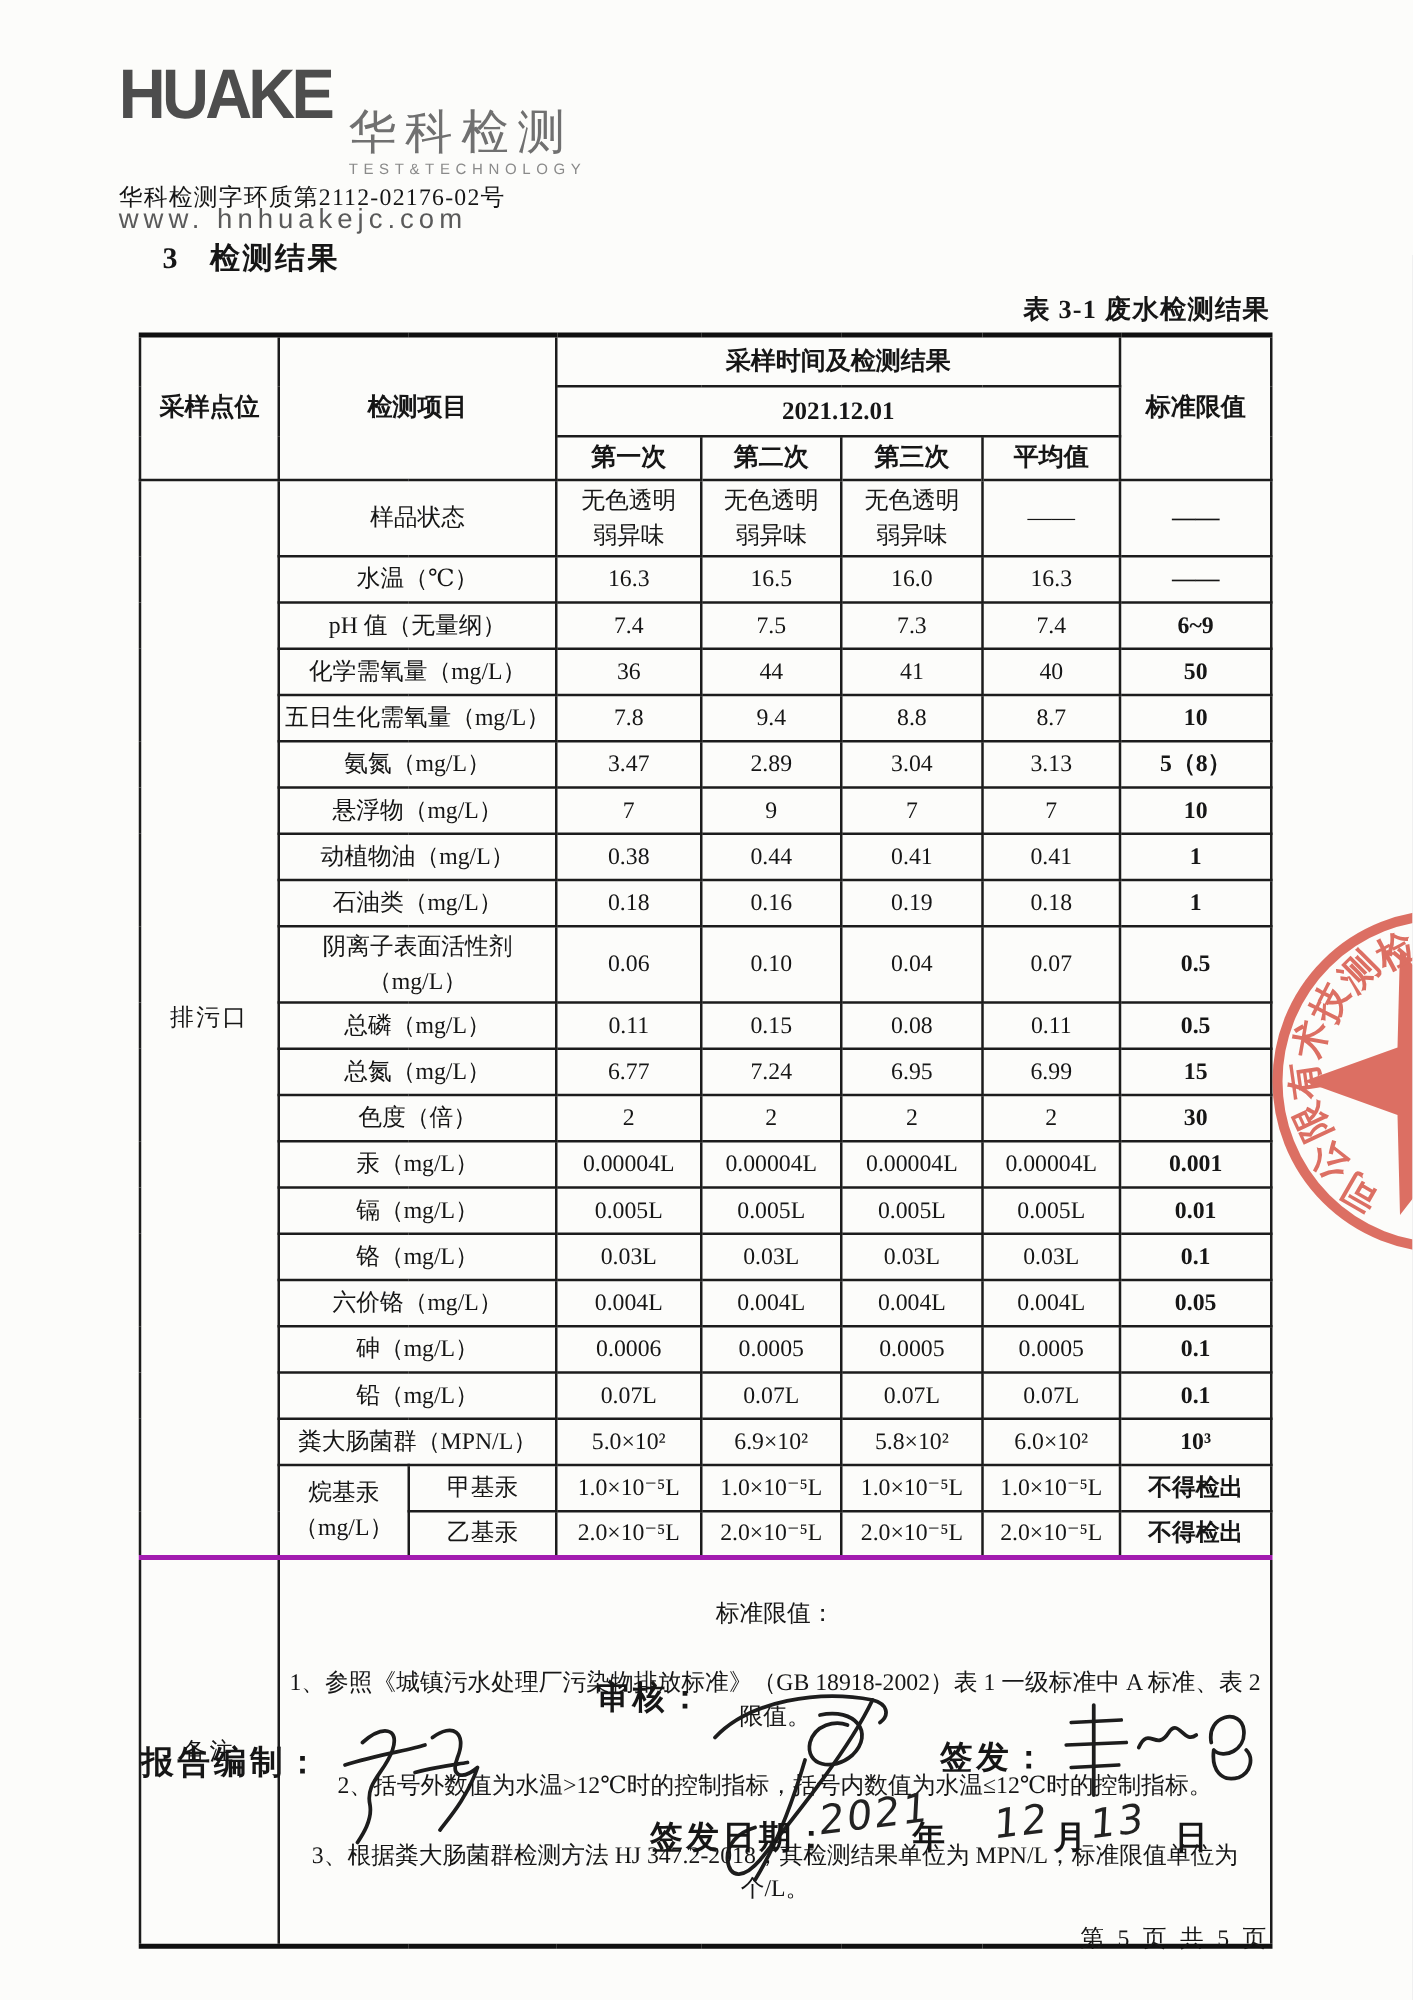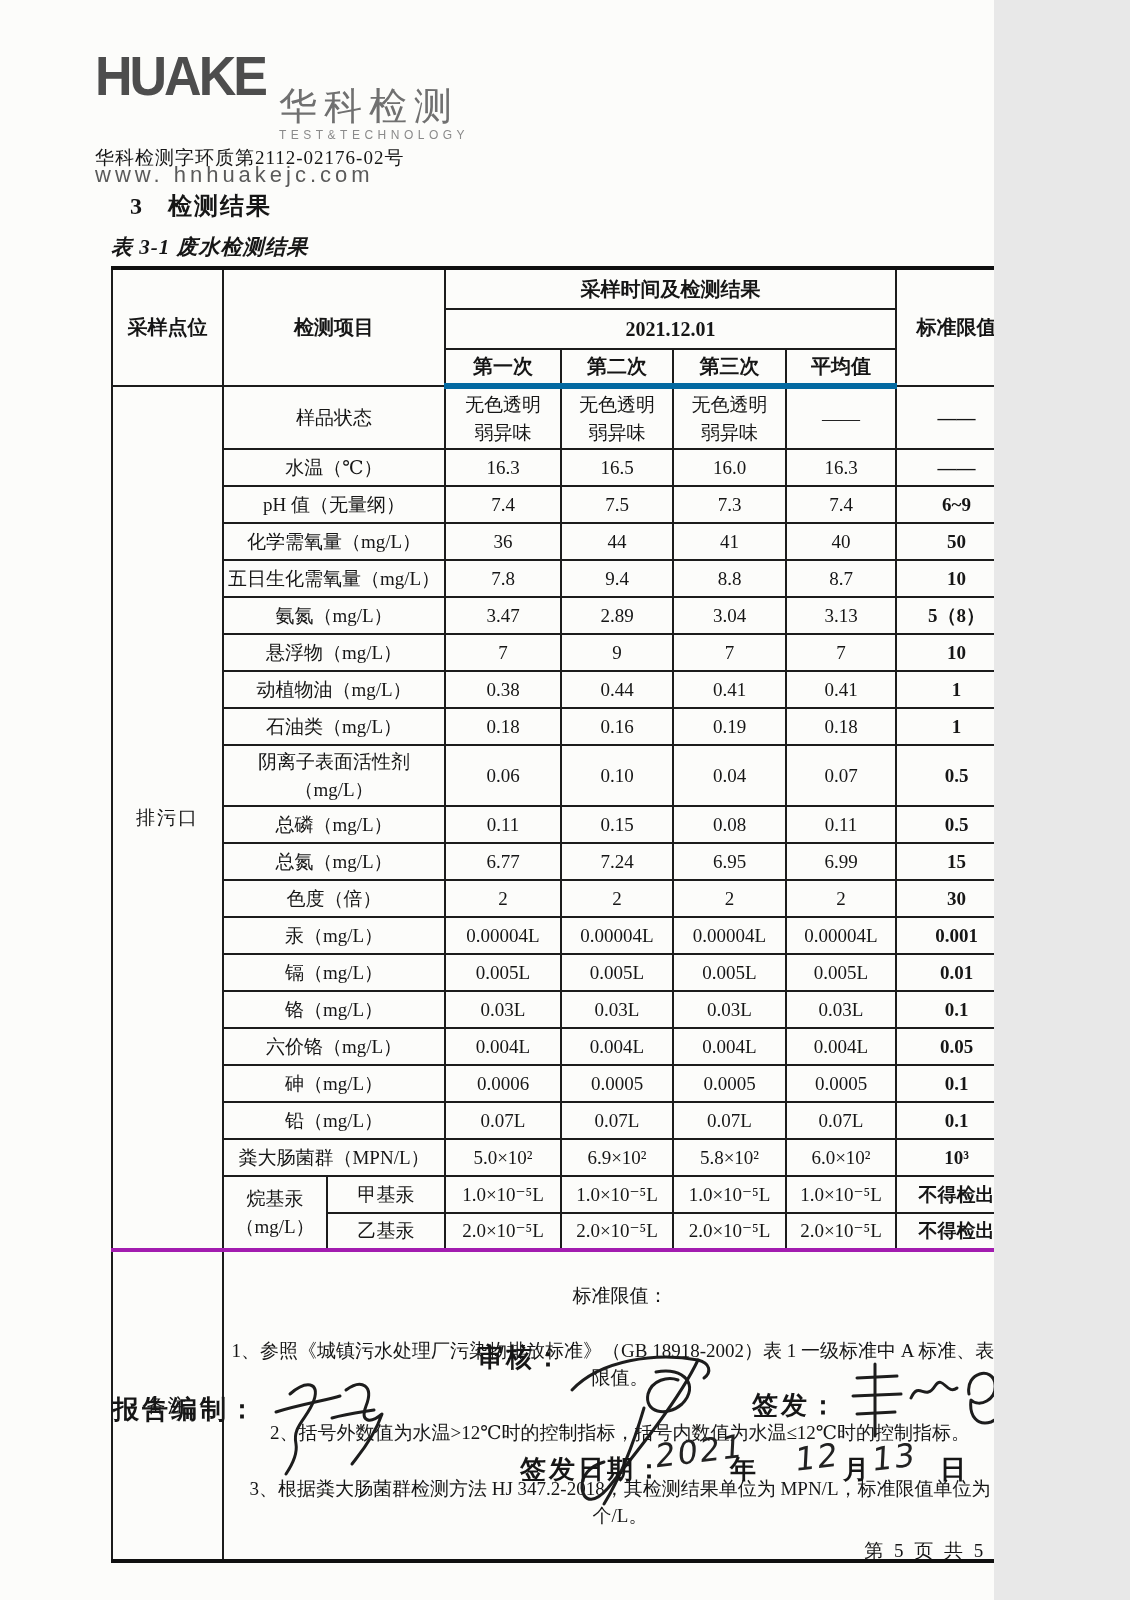--- a/index.html
+++ b/index.html
@@ -1,37 +1,37 @@
 <!DOCTYPE html>
 <html><head>
 <meta charset="utf-8">
 <style>
   html,body{margin:0;padding:0;background:#e8e8e8;}
-  .page{position:relative;width:994px;height:1600px;background:#fcfcfa;overflow:hidden;
+  .page{position:relative;width:1130px;height:1600px;background:#fcfcfa;overflow:hidden;
         font-family:"Liberation Serif","DejaVu Serif",serif;color:#161616;}
   
   .logo-block{position:absolute;left:95px;top:50px;}
   .logo-row{display:flex;align-items:flex-start;}
   .brand{font-family:"Liberation Sans","DejaVu Sans",sans-serif;font-weight:800;
          font-size:52px;line-height:52px;color:#4d4d4d;letter-spacing:-3px;transform:scaleY(1.08);}
   .brand-cn-wrap{margin-left:14px;}
   .brand-cn{font-size:38px;line-height:40px;color:#707070;letter-spacing:7px;margin-top:36px;}
   .tagline{font-family:"Liberation Sans",sans-serif;font-size:12px;color:#8a8a8a;letter-spacing:4.5px;margin-top:2px;}
   .website{font-family:"Liberation Sans",sans-serif;font-size:22px;color:#5a5a5a;letter-spacing:4px;margin-top:20px;}
   .doc-number{position:absolute;left:95px;top:145px;font-size:19px;letter-spacing:1px;}
   
   .section-heading{position:absolute;left:130px;top:190px;font-size:24px;font-weight:bold;white-space:pre;letter-spacing:2px;}
-  .table-title{position:absolute;left:111px;top:233px;width:905px;text-align:left;font-size:21px;font-weight:bold;letter-spacing:1px;font-style:italic;}
+  .table-title{position:absolute;left:111px;top:233px;width:905px;text-align:right;font-size:21px;font-weight:bold;letter-spacing:1px;}
   
   table.report{position:absolute;left:111px;top:266px;width:905px;border-collapse:collapse;table-layout:fixed;}
   table.report th,table.report td{border:2px solid #1c1c1c;text-align:center;vertical-align:middle;
       padding:2px 3px;font-size:19px;white-space:pre-line;line-height:1.45;}
   table.report th{font-weight:bold;font-size:20px;}
   tr.hdr1 th{border-top:4px solid #101010;}
-  tr.subhdr th{border-bottom:6px solid #0369a1;}
+  tr.subhdr th{border-bottom:1px solid #0369a1;}
   table.report tbody tr{height:37px;}
   td.lim{font-weight:bold;}
   td.pt{font-size:20px;letter-spacing:2px;}
   tr.notes-row td{border-top:4px solid #a21caf;border-bottom:4px solid #101010;}
   td.notes-cell{text-align:left;padding:8px 12px 10px 14px;line-height:34px;font-size:19px;white-space:normal;}
   
   .stamp{position:absolute;left:1000px;top:710px;opacity:.88;}
   .stamp text{font-weight:bold;font-size:30px;font-family:"Liberation Serif",serif;}
   
   .sig-label{position:absolute;font-size:26px;font-weight:bold;letter-spacing:3px;}

